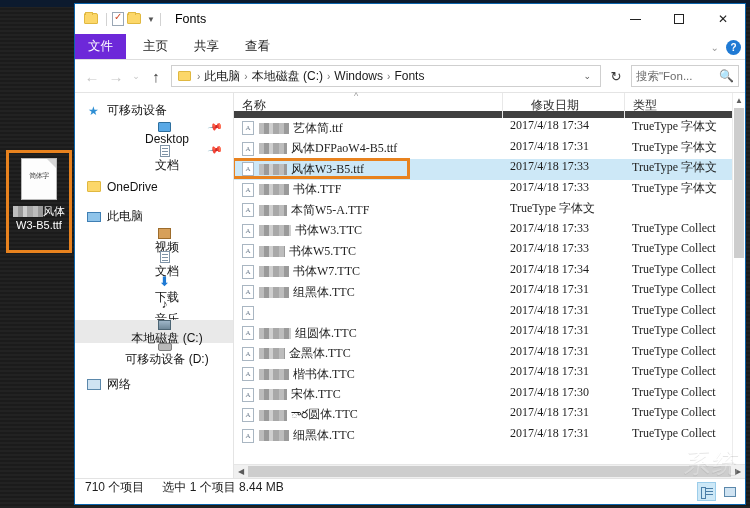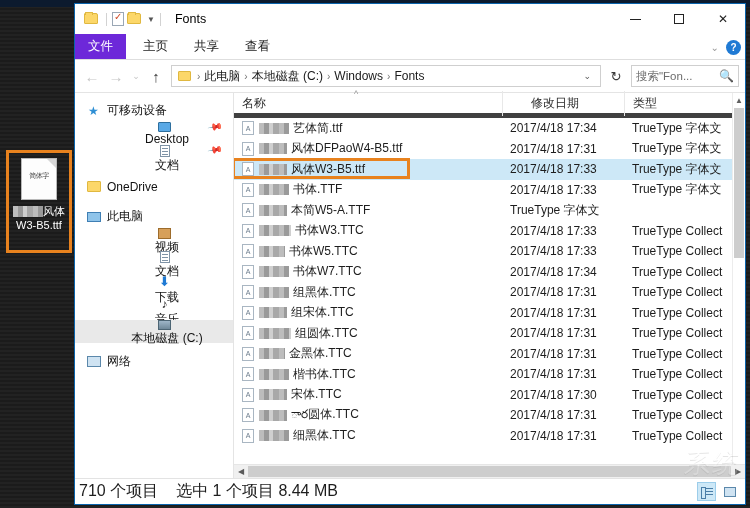--- a/index.html
+++ b/index.html
@@ -183,34 +183,35 @@
   .i-pic { width:13px; height:11px; background:#cfe3f2; border:1px solid #6a94b5; }
   .i-down { color:#1f7ad4; font-size:13px; font-weight:bold; }
   .i-music { color:#1b1b1b; font-size:12px; }
   .i-drive { width:13px; height:10px; background:linear-gradient(#9fb6c8,#6f8899); border:1px solid #4d6574; }
   .i-usb { width:14px; height:8px; background:#b9b9b9; border:1px solid #7d7d7d; border-radius:2px; }
   .i-net { width:14px; height:11px; background:#cfe3f2; border:1px solid #5b88ab; }
 
   
   #filepane { flex:1; display:flex; flex-direction:column; min-width:0; background:#fff; border-left:1px solid #e4e4e4; position:relative; }
   #colhead {
-    height:25px; flex:0 0 25px; display:flex; align-items:center;
-    border-bottom:5px solid #404040; font-size:12px; color:#2b2b2b;
+    height:25px; flex:0 0 25px; display:flex; 
+    border-bottom:7px solid #404040; font-size:12px; color:#2b2b2b;
     position:relative;
   }
   #colhead .ch { padding-left:8px; position:relative; height:25px; display:flex; align-items:center; }
   #colhead .ch.name { width:268px; }
   #colhead .ch.date { width:122px; border-left:1px solid #e8e8e8;padding-left:28px; }
   #colhead .ch.type { flex:1; border-left:1px solid #e8e8e8; }
   .sortcaret { position:absolute; left:120px; top:-2px; color:#9a9a9a; font-size:9px; }
 
   #rows { flex:1; overflow:hidden; position:relative; }
   .row {
-    height:20.5px; display:flex; align-items:center; font-size:12px; color:#1d1d1d;
+    height:20.5px; display:flex; font-size:12px; color:#1d1d1d;
     position:relative;
+    font-family:Liberation Serif, serif;
   }
   .row.selected { background:#cde8f7; }
   .cell-name { width:268px; display:flex; align-items:center; padding-left:8px; min-width:0; }
   .cell-date { width:122px; padding-left:8px; color:#1d1d1d; }
   .cell-type { flex:1; padding-left:8px; color:#1d1d1d; white-space:nowrap; overflow:hidden; }
   .fico {
     width:12px; height:14px; background:#fff; border:1px solid #a9b6c2;
     position:relative; margin-right:5px; flex:0 0 12px;
   }
   .fico span{
@@ -237,23 +238,23 @@
   
   #hscroll {
     height:14px; flex:0 0 14px; background:#f0f0f0; display:flex; align-items:center;
     border-top:1px solid #e6e6e6; position:relative;
   }
   #hscroll .harrow { width:14px; text-align:center; font-size:8px; color:#5a5a5a; }
   #hscroll .hthumb { position:absolute; left:14px; right:14px; top:1px; bottom:1px; background:#cdcdcd; }
 
   
   #statusbar {
-    height:26px; flex:0 0 26px; display:flex; align-items:center;
-    border-top:1px solid #e3e3e3; background:#fff; padding-left:4px;
-    font-size:16px; color:#1d1d1d; position:relative;
+    height:26px; flex:0 0 26px; display:flex; 
+    border-top:1px solid #e3e3e3; background:#fff; padding-left:10px;
+    font-size:12px; color:#1d1d1d; position:relative;
   }
   #status-count { margin-right:18px; }
   #status-sel { }
   #viewbtns { position:absolute; right:6px; top:3px; display:flex; gap:4px; }
   .vbtn { width:19px; height:19px; display:flex; align-items:center; justify-content:center; }
   .vbtn.active { background:#cde8f7; border:1px solid #9ccdea; }
   .v-details { width:12px; height:10px; position:relative; }
   .v-details:before{
     content:""; position:absolute; left:0; top:0; width:3px; height:10px; border:1px solid #4a7ea8;
   }
@@ -418,20 +419,26 @@
             <span class="i-music">♪</span>
           </span>
         <span>音乐</span>
       </div>
       <div class="nav indent sel">
         <span class="ico">
             <i class="i-drive"></i>
           </span>
         <span>本地磁盘 (C:)</span>
       </div>
+      <div class="nav indent">
+        <span class="ico">
+            <i class="i-usb"></i>
+          </span>
+        <span>可移动设备 (D:)</span>
+      </div>
       <div class="sb-gap"></div>
       <div class="nav">
         <span class="ico">
             <i class="i-net"></i>
           </span>
         <span>网络</span>
       </div>
     </div>
 
     <div id="filepane">
@@ -560,24 +567,20 @@
                 <span>组黑体.TTC</span>
               </div>
             </div>
             <div class="cell-date">2017/4/18 17:31</div>
             <div class="cell-type">TrueType Collect</div>
           </div>
           <div class="row">
             <div class="cell-name">
               <div class="fico">
                 <span>A</span>
-              </div>
-              <div class="namewrap">
-                <i class="blur-chip" style="width: 28px; margin-right: 4px;"></i>
-                <span>组宋体.TTC</span>
               </div>
             </div>
             <div class="cell-date">2017/4/18 17:31</div>
             <div class="cell-type">TrueType Collect</div>
           </div>
           <div class="row">
             <div class="cell-name">
               <div class="fico">
                 <span>A</span>
               </div>

